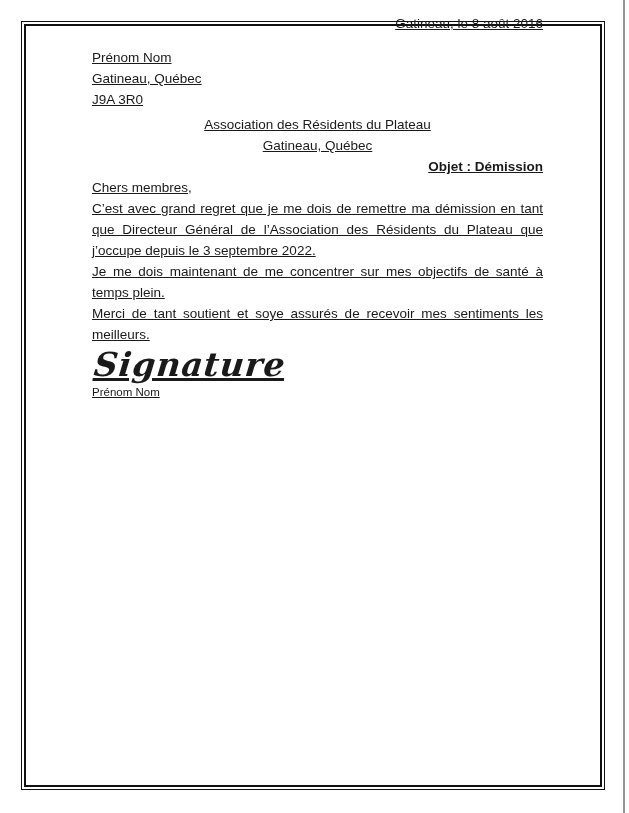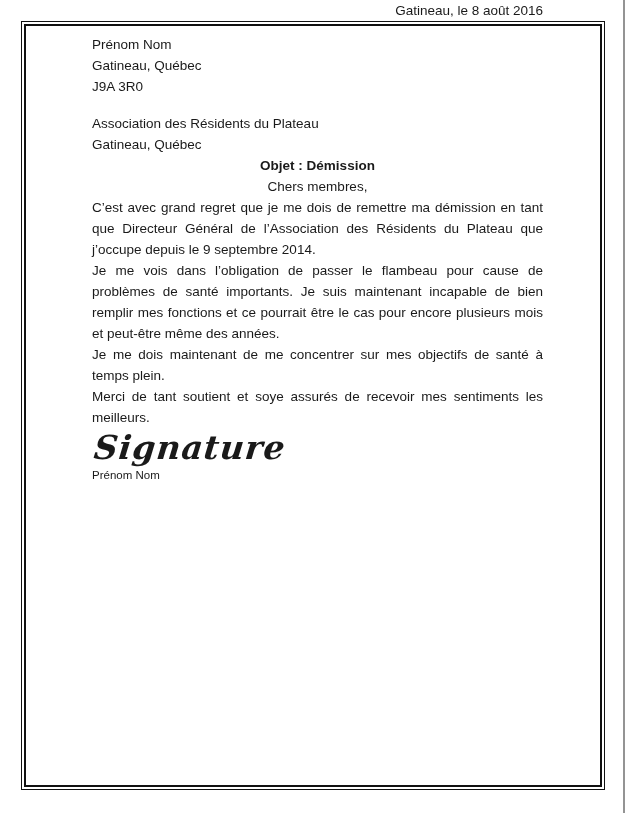--- a/index.html
+++ b/index.html
@@ -30,33 +30,34 @@
     width: 584px; height: 769px;
     border: 1px solid #111111;
   }
   .border-inner {
     position: absolute;
     left: 2px; top: 2px; right: 2px; bottom: 2px;
     border: 2px solid #111111;
   }
   .content {
     position: absolute;
-    left: 92px; top: 0;
+    left: 92px; top: 13px;
     width: 451px;
+    text-decoration: underline;
   }
   .content p { margin: 0; }
   .date   { text-align: right; margin-top: 72px; }
   .sender { margin-top: 13px; }
-  .recipient { margin-top: 16px; text-align: left; }
+  .recipient { margin-top: 4px; text-align: center; }
   .subject {
     margin-top: 55px;
-    text-align: center;
+    text-align: right;
     font-weight: bold;
   }
-  .salutation { margin-top: 14px; text-align: center; }
+  .salutation { margin-top: 14px; }
   .para {
     margin-top: 7px;
     text-align: justify;
     text-justify: inter-word;
   }
   .signature {
     margin-top: 14px;
     font-family: "DejaVu Serif", serif;
     font-style: italic;
     font-weight: bold;
@@ -95,22 +96,21 @@
 
     <div class="recipient">
       <p>Association des Résidents du Plateau</p>
       <p>Gatineau, Québec</p>
     </div>
 
     <p class="subject">Objet : Démission</p>
 
     <p class="salutation">Chers membres,</p>
 
-    <p class="para">C’est avec grand regret que je me dois de remettre ma démission en tant que Directeur Général de l’Association des Résidents du Plateau que j’occupe depuis le 9 septembre 2014.</p>
-    <p class="para">Je me vois dans l’obligation de passer le flambeau pour cause de problèmes de santé importants. Je suis maintenant incapable de bien remplir mes fonctions et ce pourrait être le cas pour encore plusieurs mois et peut-être même des années.</p>
+    <p class="para">C’est avec grand regret que je me dois de remettre ma démission en tant que Directeur Général de l’Association des Résidents du Plateau que j’occupe depuis le 3 septembre 2022.</p>
     <p class="para">Je me dois maintenant de me concentrer sur mes objectifs de santé à temps plein.</p>
     <p class="para">Merci de tant soutient et soye assurés de recevoir mes sentiments les meilleurs.</p>
 
     <p class="signature">Signature</p>
 
     <p class="signer">Prénom Nom</p>
 
   </div>
 </div>
 

